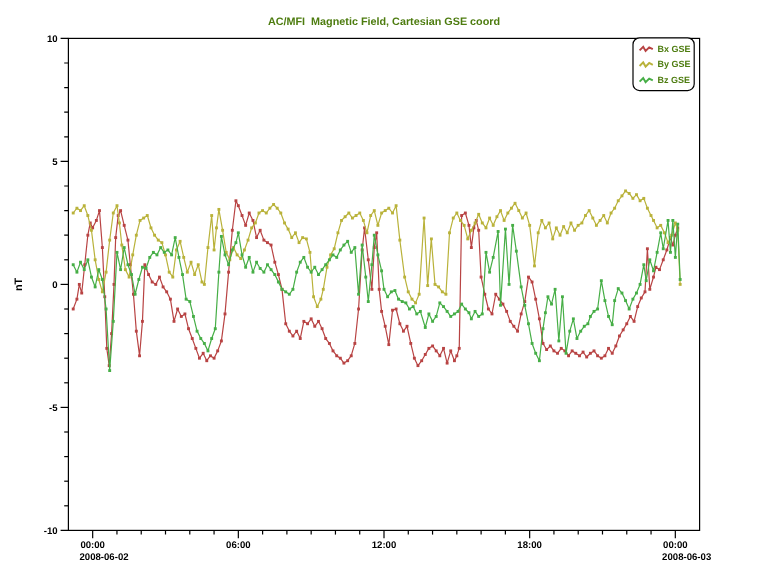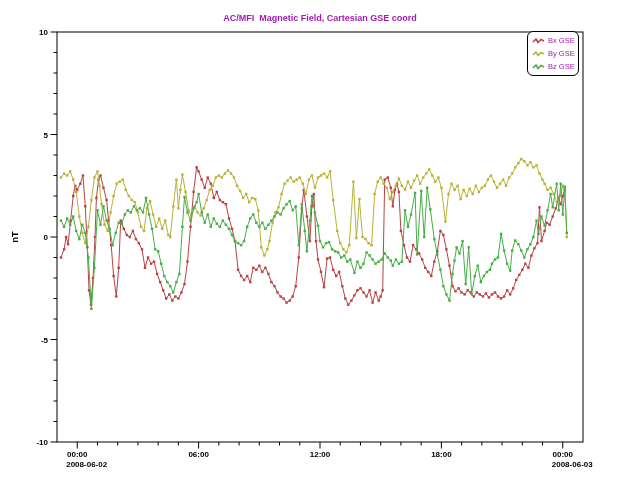--- a/index.html
+++ b/index.html
@@ -1,25 +1,25 @@
 <!DOCTYPE html>
 <html><head>
 <meta charset="utf-8">
 <style>
   html,body{margin:0;padding:0;background:#fff;}
   .figure{position:relative;width:640px;height:480px;background:#fff;overflow:hidden;
-          font-family:"Liberation Sans",sans-serif;color:#a21caf;border-radius:32px;}
+          font-family:"Liberation Sans",sans-serif;color:#4d7c0f;border-radius:32px;}
   .title{position:absolute;top:13px;left:0;width:640px;text-align:center;
          font-size:9px;font-weight:700;white-space:pre;}
   svg#plot{position:absolute;top:0;left:0;}
   .legend{position:absolute;top:31px;left:527px;width:52px;height:45px;box-sizing:border-box;
           border:1px solid #000;border-radius:6px;background:#fff;padding:2px 0 0 4px;}
   .legend-row{display:flex;align-items:center;height:13px;}
   .legend-row svg{flex:0 0 auto;margin-right:2px;}
-  .legend-label{font-size:7.5px;font-weight:400;white-space:nowrap;}
+  .legend-label{font-size:7.5px;font-weight:700;white-space:nowrap;}
 </style>
 </head>
 <body>
 
 <div class="figure">
   <div class="title">AC/MFI  Magnetic Field, Cartesian GSE coord</div>
   <svg id="plot" width="640" height="480">
       <rect x="57" y="32" width="526" height="410" fill="none" stroke="#000000" stroke-width="1"></rect>
       <g stroke="#000000" stroke-width="1">
         <line x1="97.46153846153847" y1="442" x2="97.46153846153847" y2="445.5"></line>

